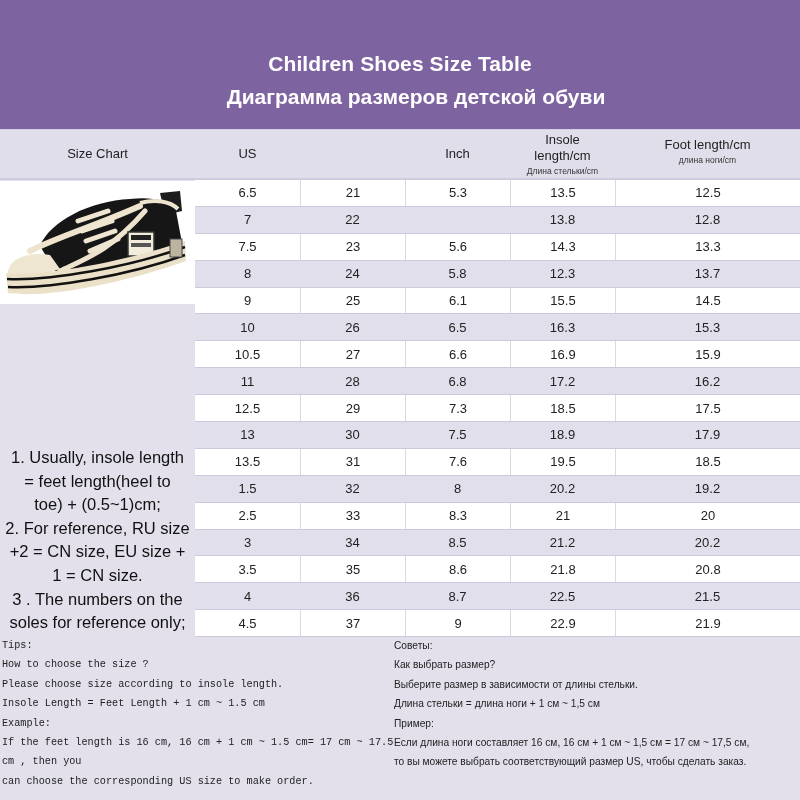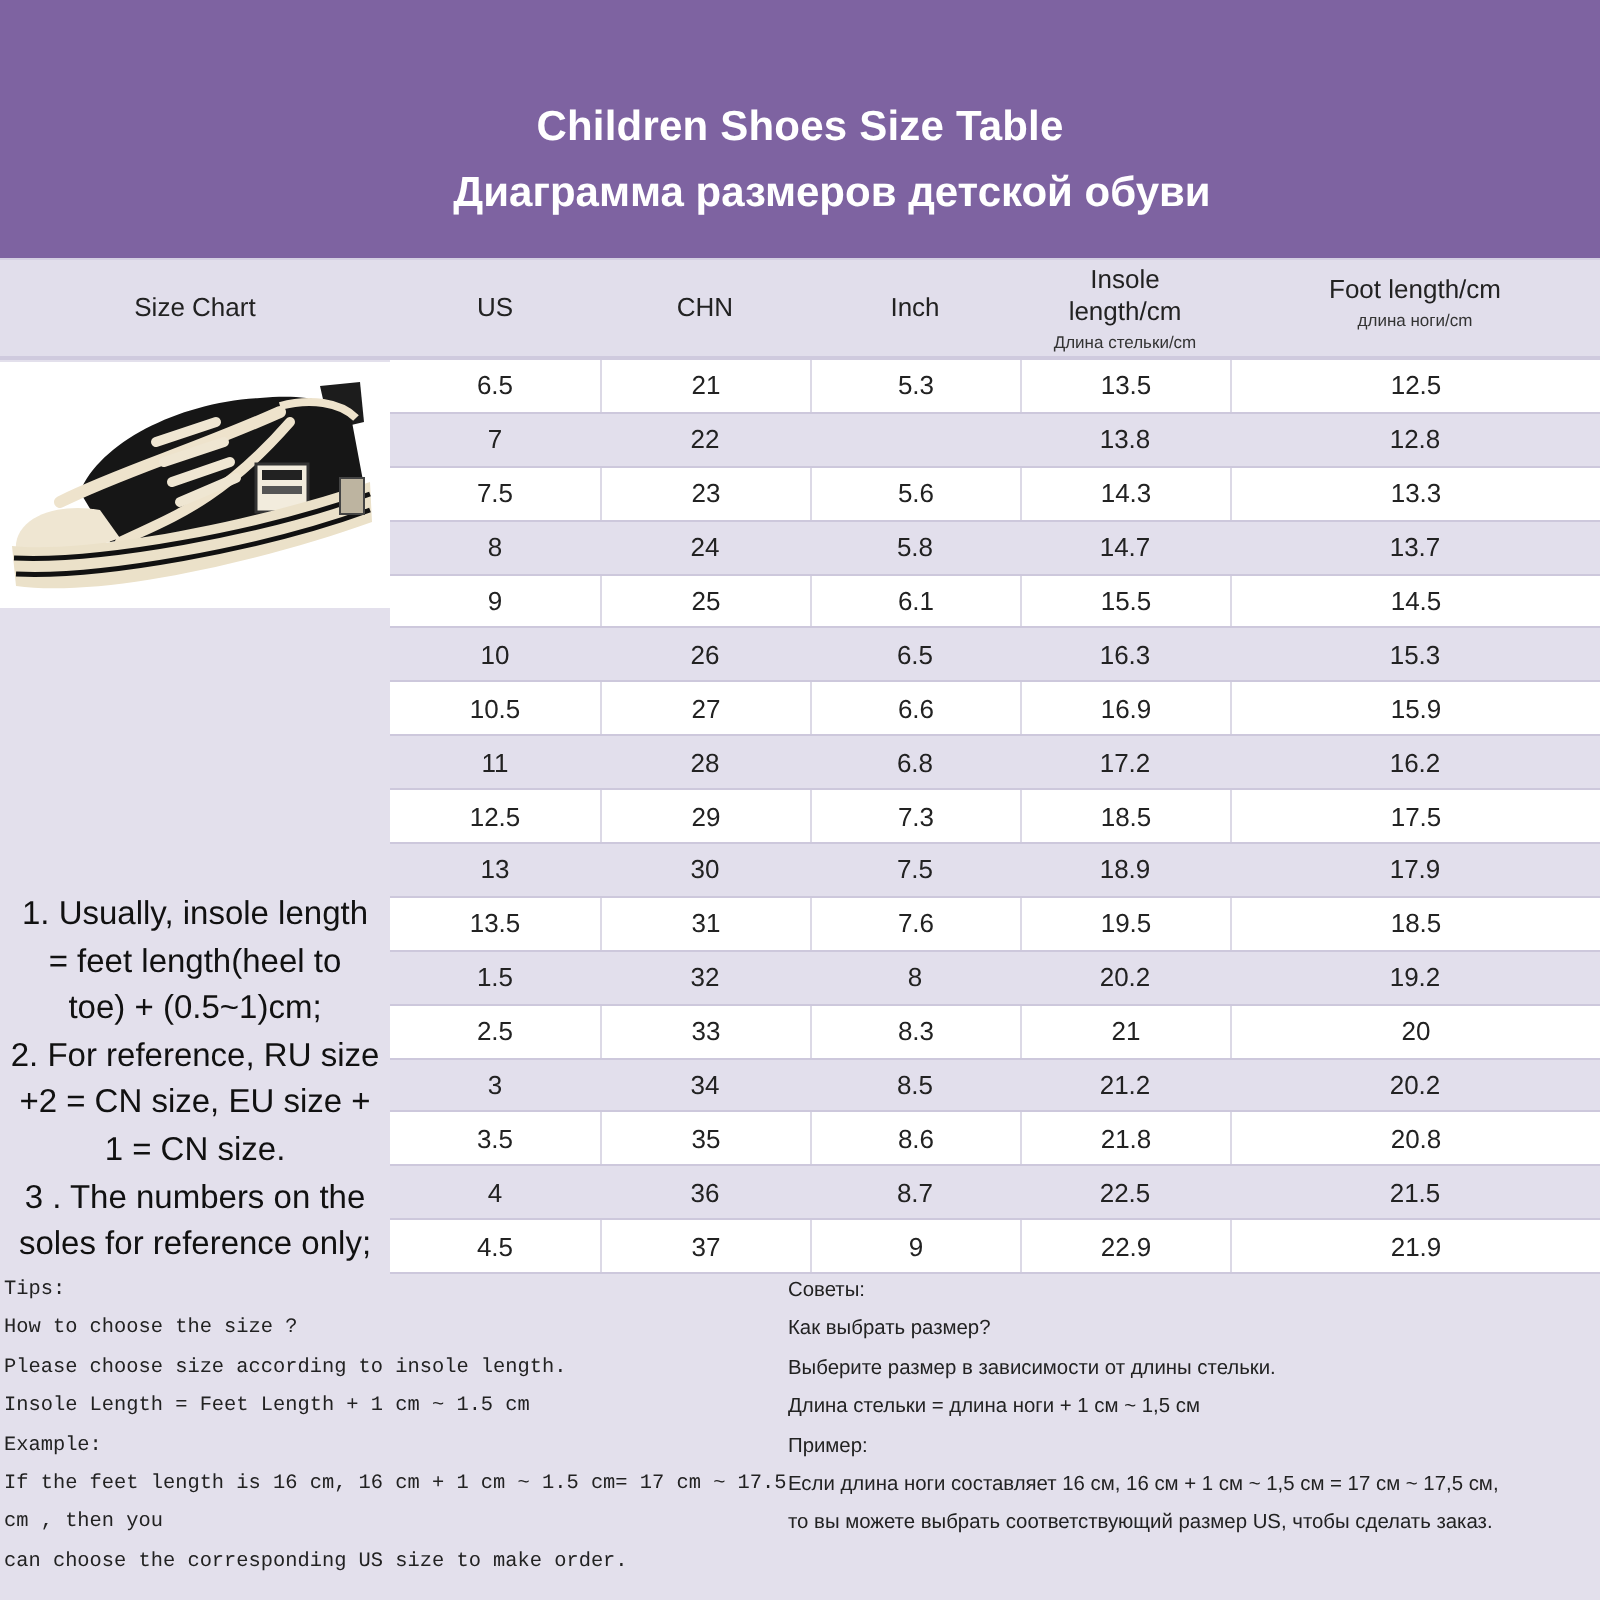--- a/index.html
+++ b/index.html
@@ -35,23 +35,20 @@
   <div class="t1">Children Shoes Size Table</div>
   <div class="t2">Диаграмма размеров детской обуви</div>
 </div>
 
 <div class="header">
   <div class="hcell" style="left:0;width:195px;">
     <span>Size Chart</span>
   </div>
   <div class="hcell" style="left:195px;width:105px;">
     <span>US</span>
-  </div>
-  <div class="hcell" style="left:300px;width:105px;">
-    <span>CHN</span>
   </div>
   <div class="hcell" style="left:405px;width:105px;">
     <span>Inch</span>
   </div>
   <div class="hcell" style="left:615px;width:185px;padding-bottom:6px;">
     <span>Foot length/cm</span>
     <span class="sub">длина ноги/cm</span>
   </div>
   <div class="hcell" style="left:510px;width:105px;">
     <span>Insole</span>
@@ -115,21 +112,21 @@
       <div class="cell" style="left: 0px; width: 105px;">7.5</div>
       <div class="cell" style="left: 105px; width: 105px;">23</div>
       <div class="cell" style="left: 210px; width: 105px;">5.6</div>
       <div class="cell" style="left: 315px; width: 105px;">14.3</div>
       <div class="cell" style="left: 420px; width: 185px;">13.3</div>
     </div>
     <div class="row lav">
       <div class="cell" style="left: 0px; width: 105px;">8</div>
       <div class="cell" style="left: 105px; width: 105px;">24</div>
       <div class="cell" style="left: 210px; width: 105px;">5.8</div>
-      <div class="cell" style="left: 315px; width: 105px;">14.7</div>
+      <div class="cell" style="left: 315px; width: 105px;">12.3</div>
       <div class="cell" style="left: 420px; width: 185px;">13.7</div>
     </div>
     <div class="row white">
       <div class="cell" style="left: 0px; width: 105px;">9</div>
       <div class="cell" style="left: 105px; width: 105px;">25</div>
       <div class="cell" style="left: 210px; width: 105px;">6.1</div>
       <div class="cell" style="left: 315px; width: 105px;">15.5</div>
       <div class="cell" style="left: 420px; width: 185px;">14.5</div>
     </div>
     <div class="row lav">

